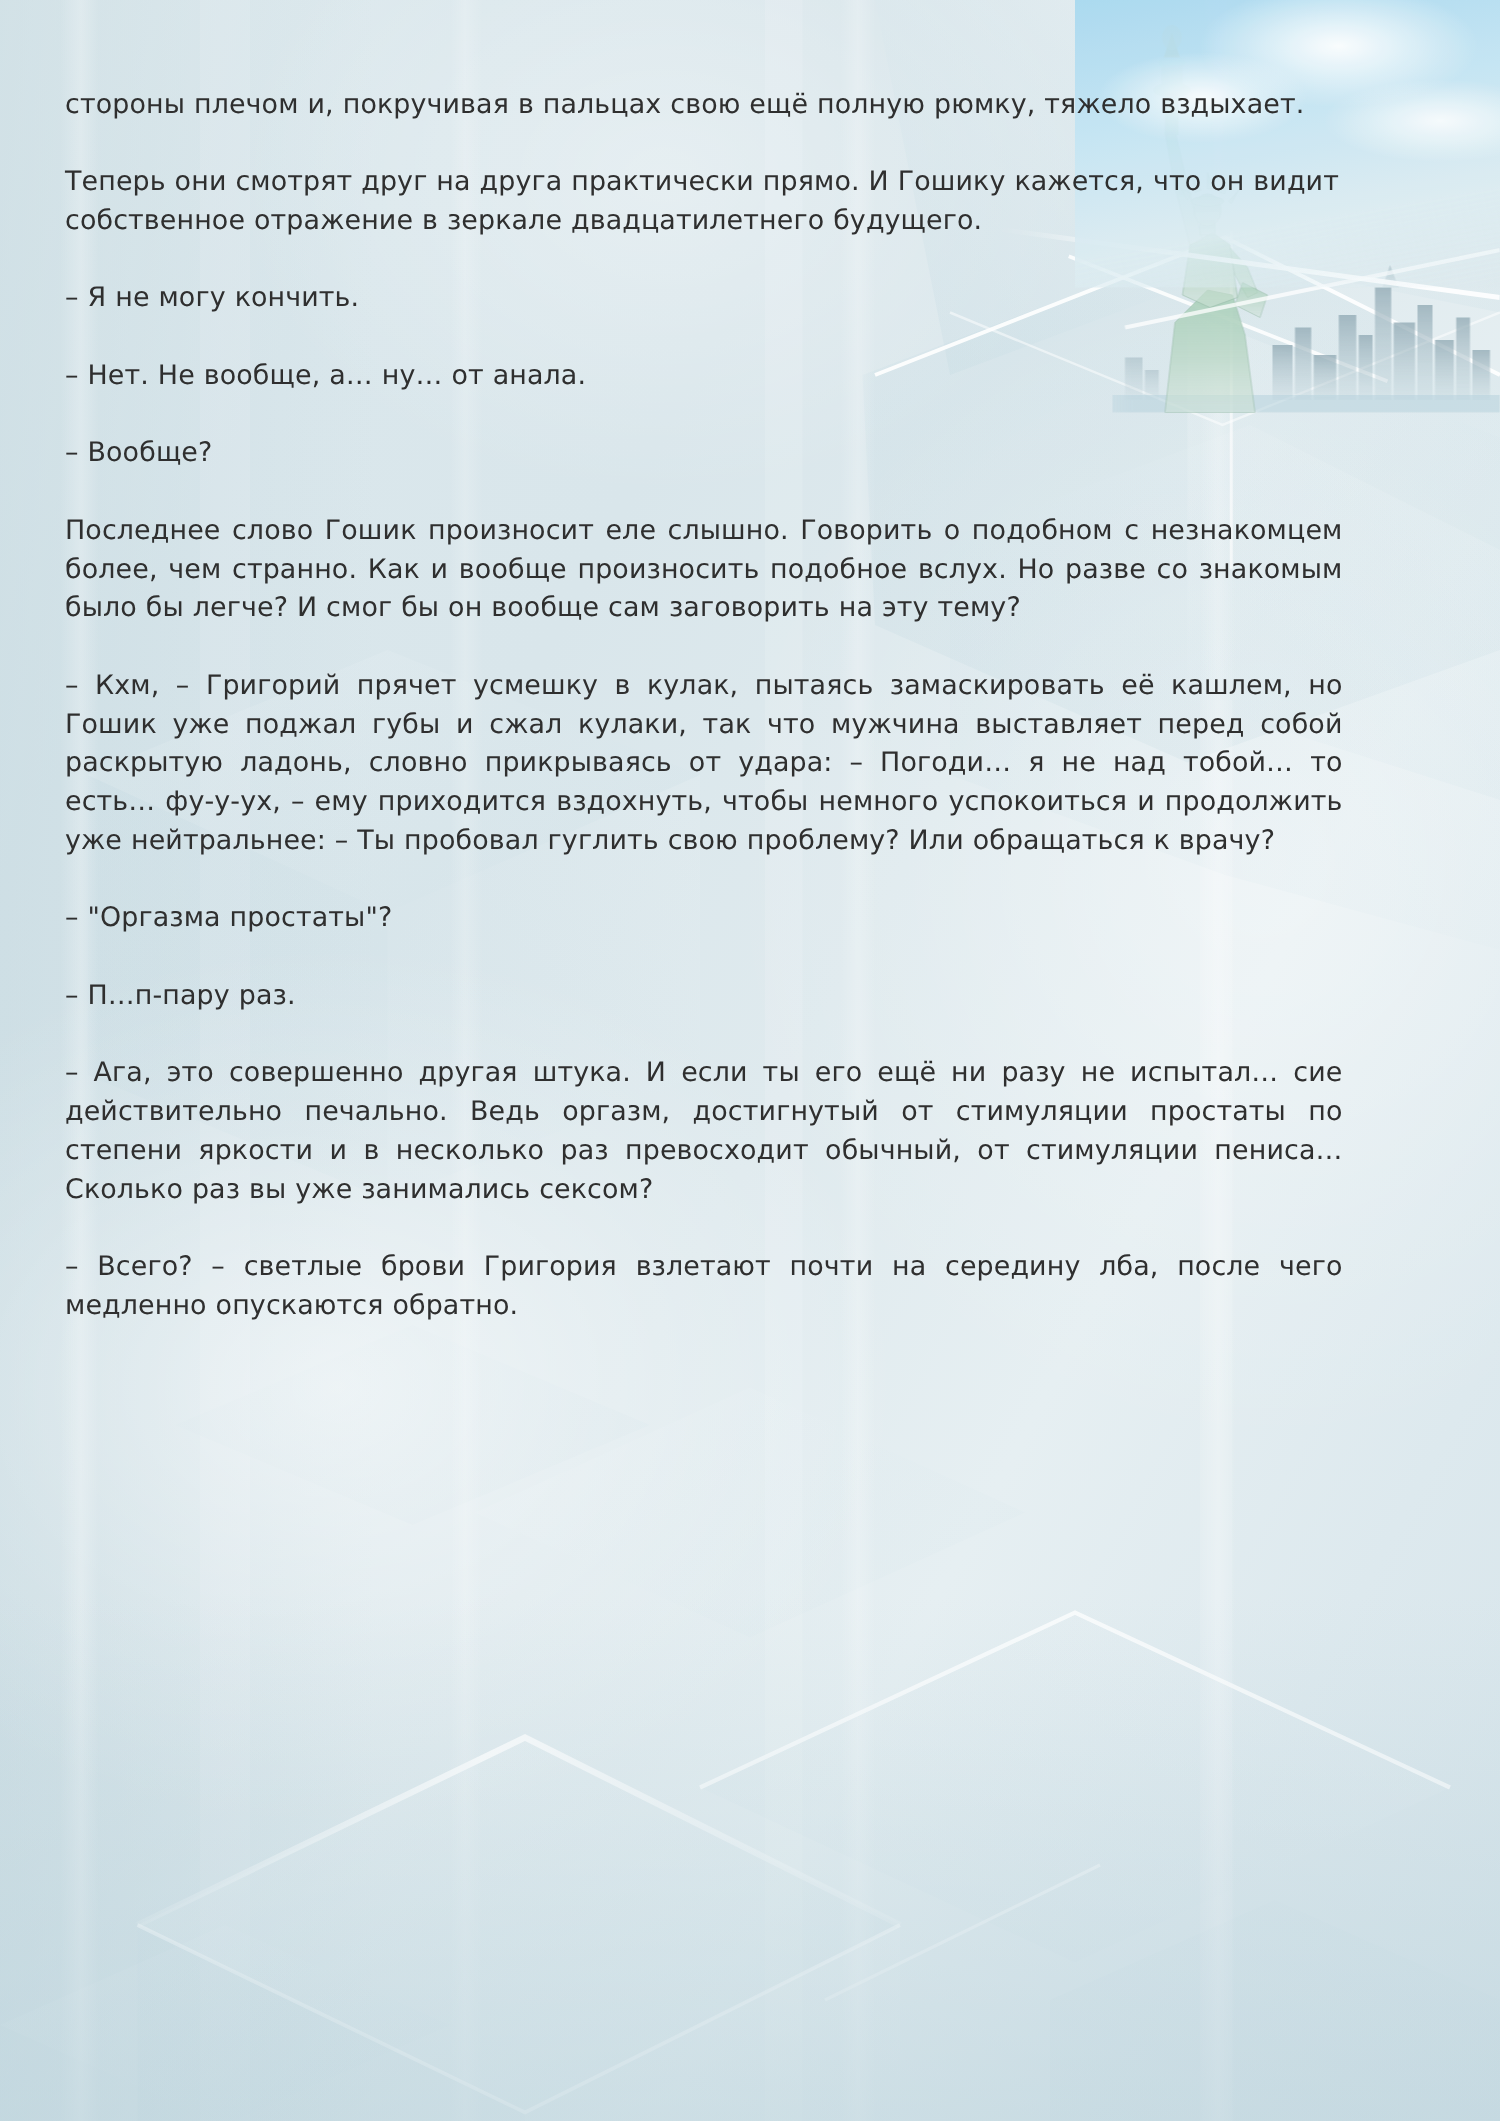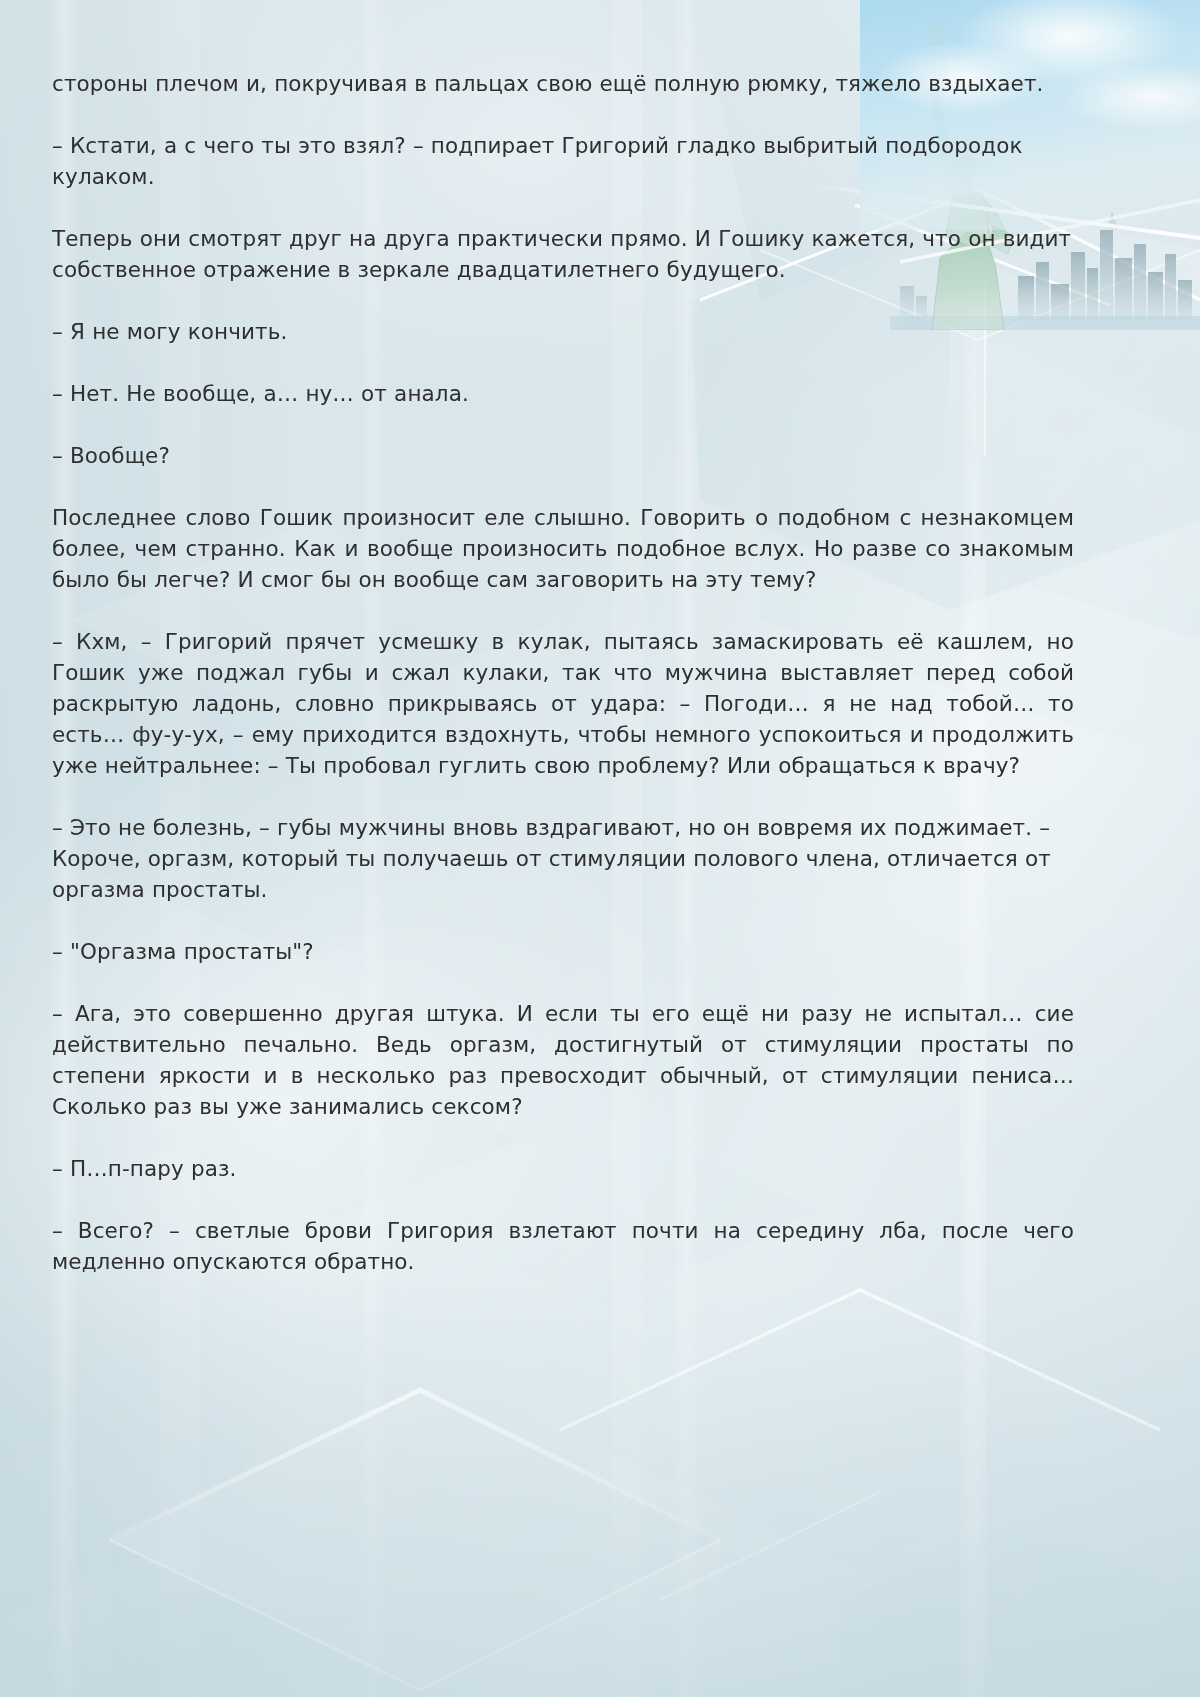--- a/index.html
+++ b/index.html
@@ -304,27 +304,25 @@
         </g>
 
         <path d="M -20 178 L 420 238" stroke="#ffffff" stroke-opacity="0.9" stroke-width="4" fill="none"></path>
         <path d="M 120 262 L 420 200" stroke="#ffffff" stroke-opacity="0.75" stroke-width="3.4" fill="none"></path>
       </g>
     </svg>
   </div>
 
   <div class="content">
     <p class="para left">стороны плечом и, покручивая в пальцах свою ещё полную рюмку, тяжело вздыхает.</p>
-    <p class="para left">– Кстати, а с чего ты это взял?  – подпирает Григорий гладко выбритый подбородок кулаком.</p>
     <p class="para left">Теперь они смотрят друг на друга практически прямо. И Гошику кажется, что он видит собственное отражение в зеркале двадцатилетнего будущего.</p>
     <p class="para left">– Я не могу кончить.</p>
     <p class="para left">– Нет. Не вообще, а… ну… от анала.</p>
     <p class="para left">– Вообще?</p>
     <p class="para">Последнее слово Гошик произносит еле слышно. Говорить о подобном с незнакомцем более, чем странно. Как и вообще произносить подобное вслух. Но разве со знакомым было бы легче? И смог бы он вообще сам заговорить на эту тему?</p>
     <p class="para">– Кхм, – Григорий прячет усмешку в кулак, пытаясь замаскировать её кашлем, но Гошик уже поджал губы и сжал кулаки, так что мужчина выставляет перед собой раскрытую ладонь, словно прикрываясь от удара: – Погоди… я не над тобой… то есть… фу-у-ух, – ему приходится вздохнуть, чтобы немного успокоиться и продолжить уже нейтральнее: – Ты пробовал гуглить свою проблему? Или обращаться к врачу?</p>
-    <p class="para left">– Это не болезнь, – губы мужчины вновь вздрагивают, но он вовремя их поджимает. – Короче, оргазм, который ты получаешь от стимуляции полового члена, отличается от оргазма простаты.</p>
     <p class="para left">– "Оргазма простаты"?</p>
+    <p class="para left">– П…п-пару раз.</p>
     <p class="para">– Ага, это совершенно другая штука. И если ты его ещё ни разу не испытал… сие действительно печально. Ведь оргазм, достигнутый от стимуляции простаты по степени яркости и в несколько раз превосходит обычный, от стимуляции пениса… Сколько раз вы уже занимались сексом?</p>
-    <p class="para left">– П…п-пару раз.</p>
     <p class="para">– Всего? – светлые брови Григория взлетают почти на середину лба, после чего медленно опускаются обратно.</p>
   </div>
 
 </div>
 
 </body></html>

